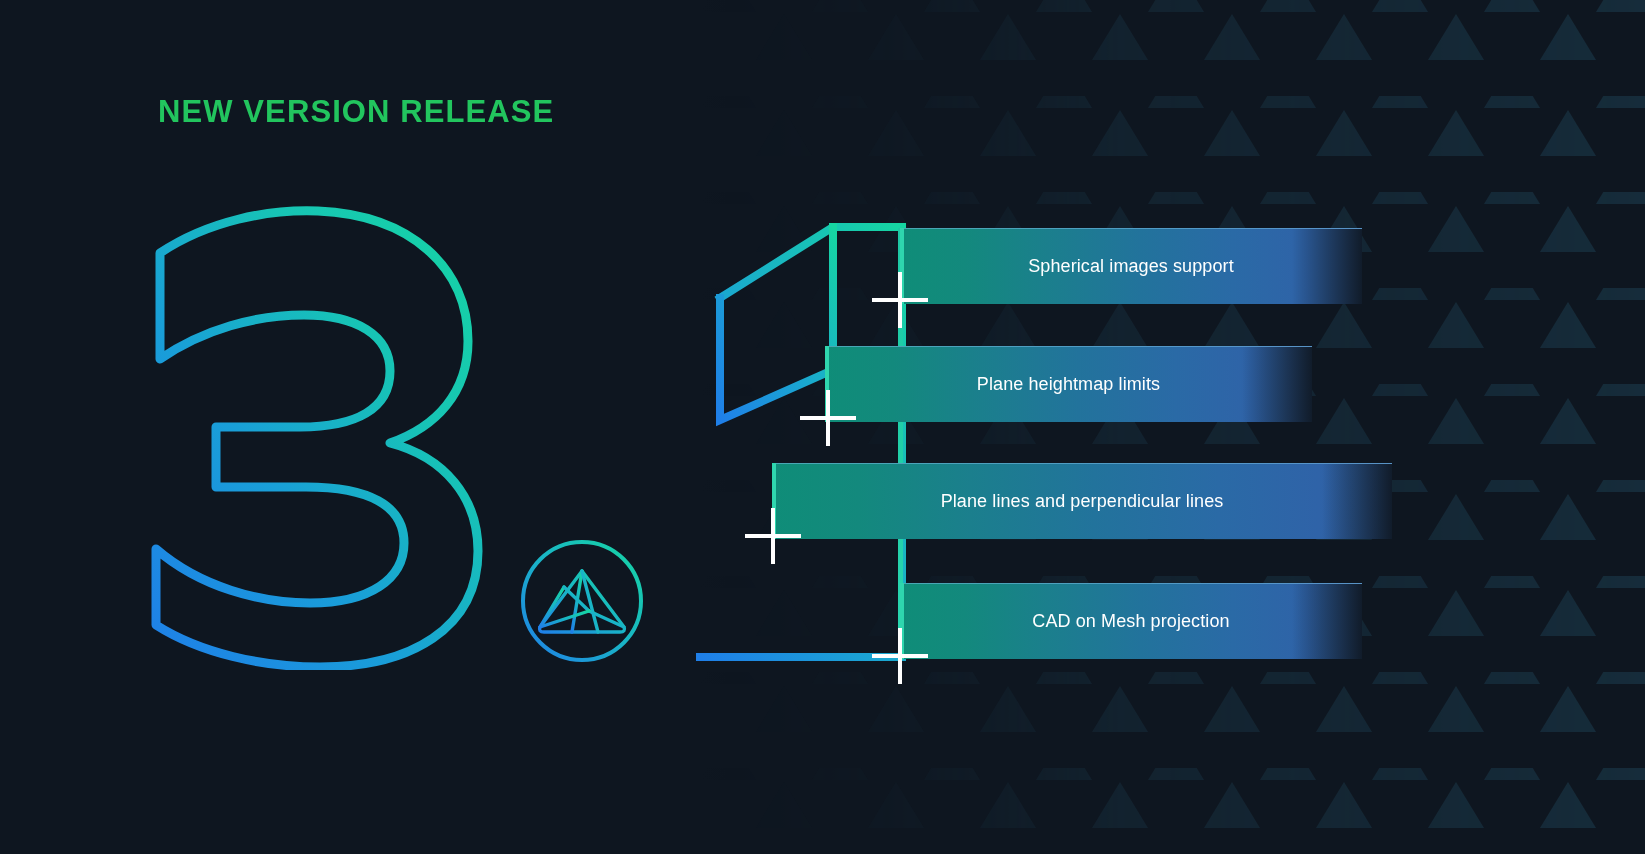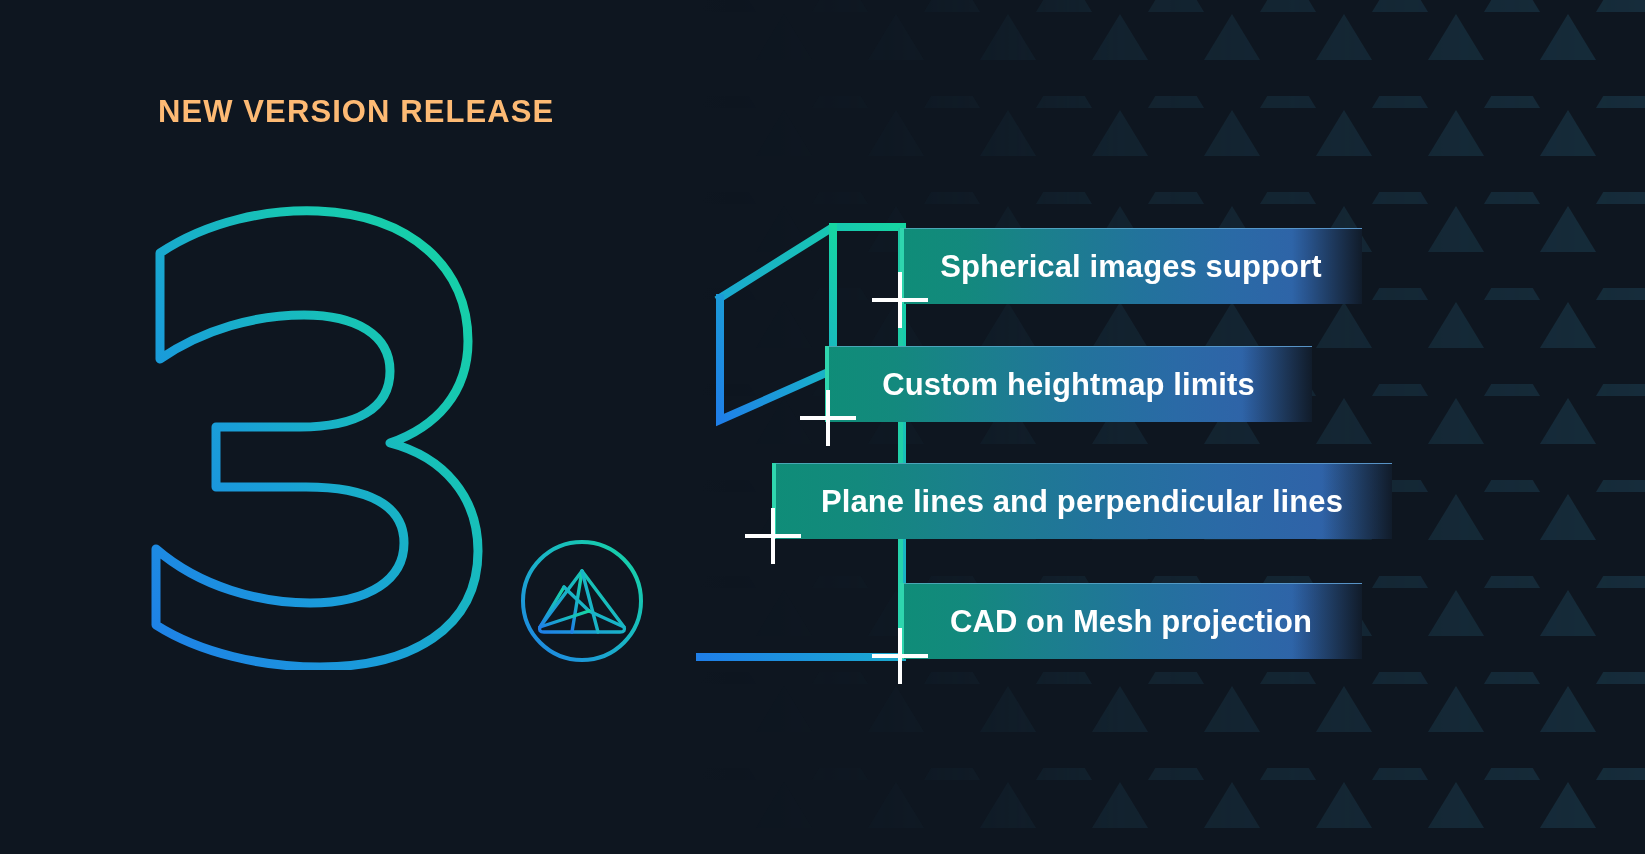--- a/index.html
+++ b/index.html
@@ -31,21 +31,21 @@
 
   
   .eyebrow {
     position: absolute;
     left: 158px;
     top: 94px;
     z-index: 6;
     font-size: 31px;
     font-weight: bold;
     letter-spacing: 1.1px;
-    color: #fdba74;
+    color: #22c55e;
     white-space: nowrap;
   }
 
   
   .numeral-three {
     position: absolute;
     left: 138px;
     top: 205px;
     width: 350px;
     height: 465px;
@@ -86,22 +86,22 @@
   
   .bars { position: absolute; inset: 0; z-index: 8; }
 
   .bar {
     position: absolute;
     height: 76px;
     display: flex;
     align-items: center;
     justify-content: center;
     color: #ffffff;
-    font-size: 31px;
-    font-weight: bold;
+    font-size: 18px;
+    font-weight: normal;
     letter-spacing: 0.1px;
     white-space: nowrap;
     border-top: 1px solid rgba(120, 190, 230, 0.55);
     background-image:
       linear-gradient(90deg,
         #0f8d78 0%,
         #13897d 14%,
         #1b7f8d 32%,
         #22739c 52%,
         #2a6aa6 72%,
@@ -246,21 +246,21 @@
 
   <div class="spine"></div>
 
   <div class="bars">
 
     <div class="bar bar-1">
       <span class="bar-label">Spherical images support</span>
     </div>
 
     <div class="bar bar-2">
-      <span class="bar-label">Custom heightmap limits</span>
+      <span class="bar-label">Plane heightmap limits</span>
     </div>
 
     <div class="bar bar-3">
       <span class="bar-label">Plane lines and perpendicular lines</span>
     </div>
 
     <div class="bar bar-4">
       <span class="bar-label">CAD on Mesh projection</span>
     </div>
   </div>

